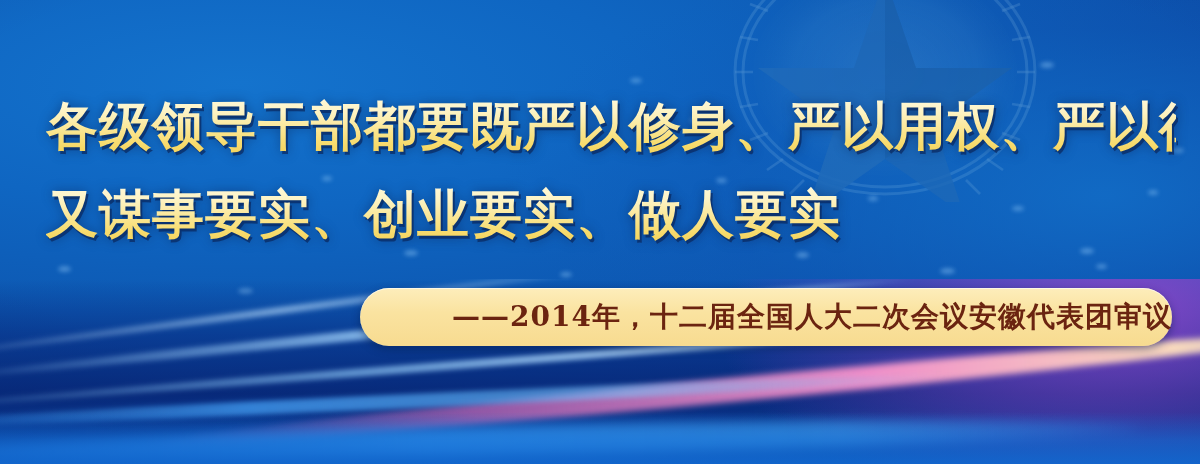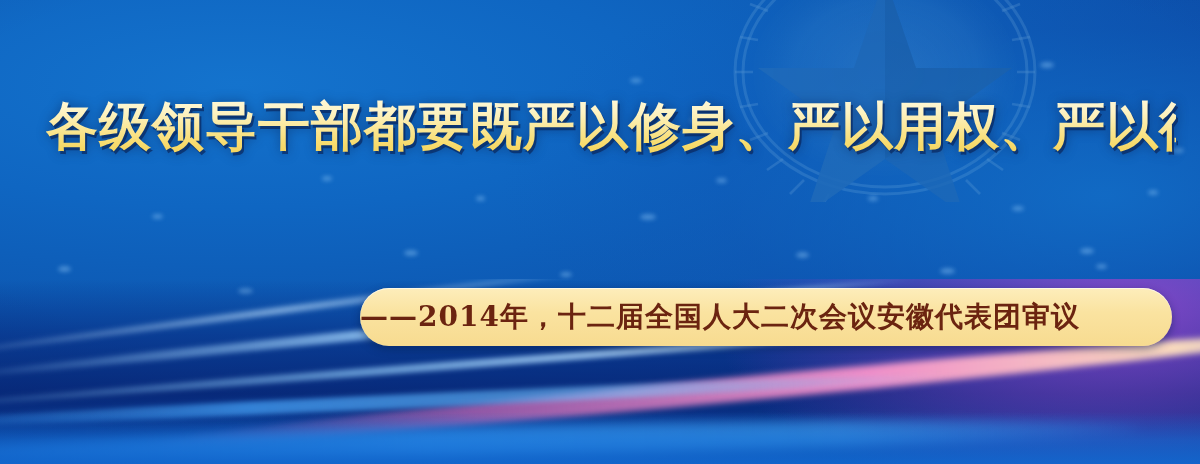--- a/index.html
+++ b/index.html
@@ -133,21 +133,21 @@
   
   .pill {
     position:absolute;
     left:360px; top:288px;
     width:812px; height:58px;
     border-radius:29px;
     background:linear-gradient(180deg, #fdedbb 0%, #fae3a0 42%, #f7db90 100%);
     box-shadow:0 3px 9px rgba(4,26,70,.45), inset 0 1px 0 rgba(255,255,255,.6);
     display:flex;
     align-items:center;
-    justify-content:flex-start;
+    justify-content:flex-end;
   }
   .pill-text {
     font-family:"DejaVu Serif", serif;
     font-weight:700;
     font-size:28px;
     letter-spacing:1px;
     color:#6b2410;
     white-space:nowrap;
   }
 </style>
@@ -244,19 +244,20 @@
     <div class="ray r1"></div>
     <div class="ray r2"></div>
     <div class="magenta"></div>
     <div class="ray r3"></div>
     <div class="ray r4"></div>
     <div class="floor"></div>
   </div>
 
   <div class="headline">
     <div class="hl-line">各级领导干部都要既严以修身、严以用权、严以律己，</div>
+    <div class="hl-line">又谋事要实、创业要实、做人要实</div>
   </div>
 
   <div class="pill">
     <span class="pill-text">——2014年，十二届全国人大二次会议安徽代表团审议</span>
   </div>
 
 </div>
 
 </body></html>

